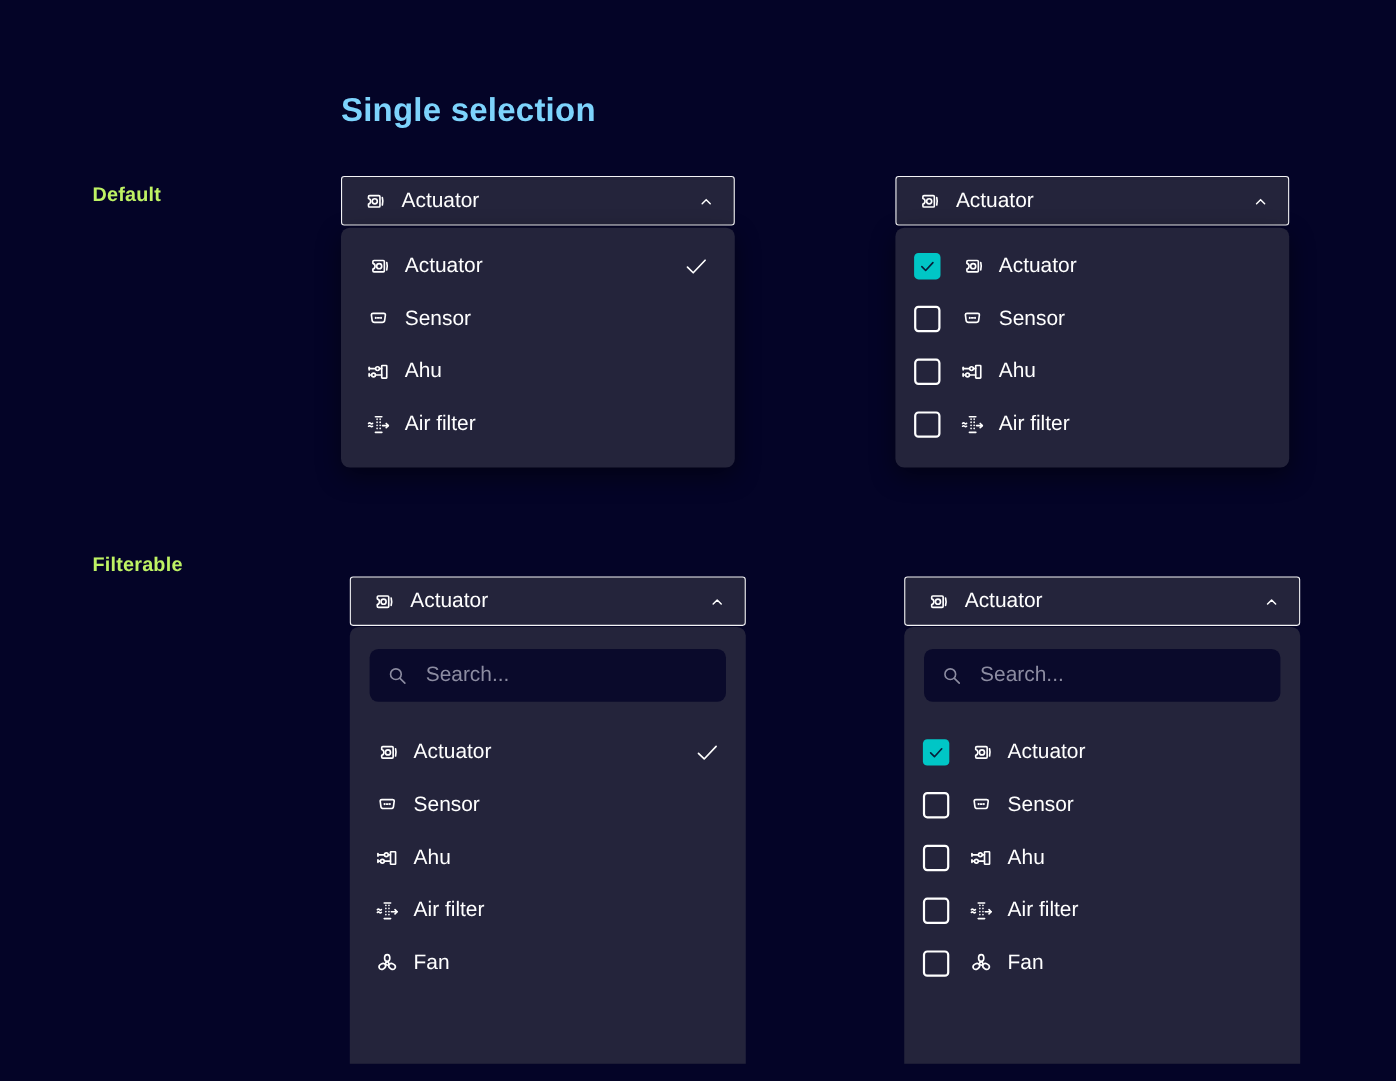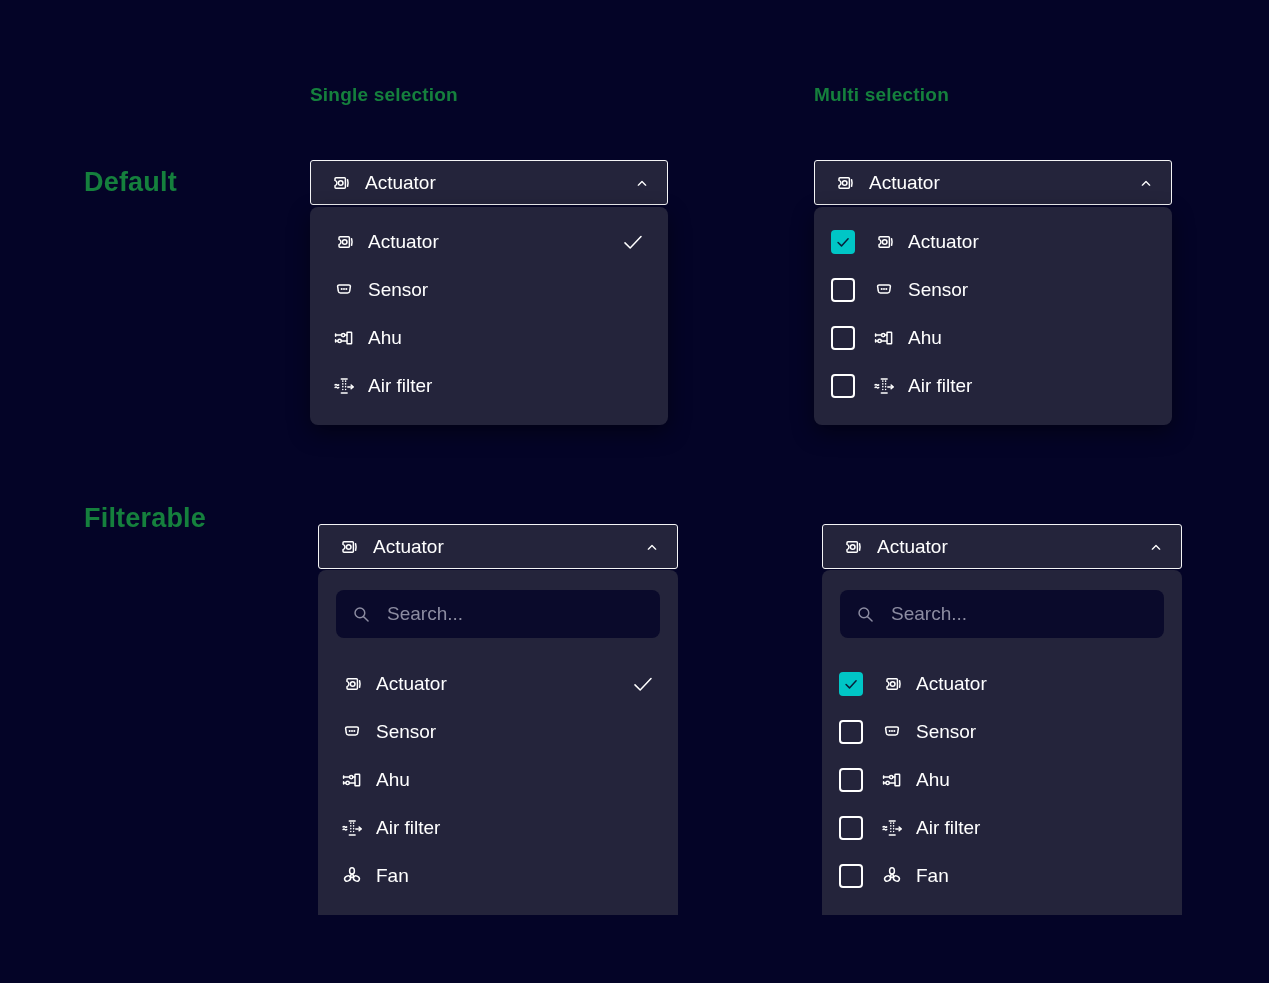--- a/index.html
+++ b/index.html
@@ -3,24 +3,24 @@
 <meta charset="utf-8">
 <style>
   html,body{margin:0;padding:0;background:#040427;}
   .page{
     position:relative;width:1269px;height:983px;overflow:hidden;
     background:#040427;
     font-family:"Liberation Sans","DejaVu Sans",sans-serif;
     -webkit-font-smoothing:antialiased;
   }
   .col-header{
-    position:absolute;top:84px;font-size:19px;font-weight:700;color:#15803d;letter-spacing:.2px;
+    position:absolute;top:84px;font-size:30px;font-weight:700;color:#7dd3fc;letter-spacing:.2px;
   }
   .row-label{
-    position:absolute;left:84px;font-size:27px;font-weight:700;color:#15803d;letter-spacing:.2px;
+    position:absolute;left:84px;font-size:18px;font-weight:700;color:#bef264;letter-spacing:.2px;
   }
   .dd{position:absolute;}
   
   .trigger{
     position:absolute;left:0;top:0;height:45px;box-sizing:border-box;
     background:#24243b;border:1.5px solid #f4f4f6;border-radius:3px;
     display:flex;align-items:center;padding:0 15px 0 17px;cursor:pointer;
   }
   .tval{color:#ffffff;font-size:19px;margin-left:13px;}
   .chev{margin-left:auto;color:#ffffff;}
@@ -61,21 +61,21 @@
   }
   .sinput::placeholder{color:#8c8ca1;opacity:1;}
   .list-after-search{padding-top:22px;}
   
   .dd-a{left:310px;top:160px;width:358px;}
   .dd-b{left:814px;top:160px;width:358px;}
   .dd-c{left:318px;top:524px;width:360px;}
   .dd-d{left:822px;top:524px;width:360px;}
   .dd .trigger{width:100%;}
   .dd-a .panel,.dd-b .panel{top:47px;width:358px;height:218px;}
-  .dd-c .panel,.dd-d .panel{top:46px;width:360px;height:345px;}
+  .dd-c .panel,.dd-d .panel{top:46px;width:360px;height:397px;}
   .hidden-defs{position:absolute;width:0;height:0;overflow:hidden;}
 </style>
 </head>
 <body>
 
 <svg class="hidden-defs" aria-hidden="true">
   <defs>
     <symbol id="i-actuator" viewBox="0 0 24 24">
       <g fill="none" stroke="currentColor" stroke-width="1.5" stroke-linecap="round" stroke-linejoin="round">
         <path d="M8 6.8 H16.4 Q17.4 6.8 17.4 7.8 V16.2 Q17.4 17.2 16.4 17.2 H8 Q7 17.2 7 16.2 V14.6 A2.7 2.7 0 0 0 7 9.4 V7.8 Q7 6.8 8 6.8 Z"></path>
@@ -140,21 +140,20 @@
     </symbol>
     <symbol id="i-cbcheck" viewBox="0 0 24 24">
       <path d="M5.4 12.6 L10 17.2 L18.8 7.6" fill="none" stroke="currentColor" stroke-width="2" stroke-linecap="round" stroke-linejoin="round"></path>
     </symbol>
   </defs>
 </svg>
 
 <div class="page">
 
   <div class="col-header" style="left:310px">Single selection</div>
-  <div class="col-header" style="left:814px">Multi selection</div>
   <div class="row-label" style="top:167px">Default</div>
   <div class="row-label" style="top:503px">Filterable</div>
 
   <div class="dd dd-a single">
     <div class="trigger">
       <svg class="icn i24">
           <use href="#i-actuator"></use>
         </svg>
       <span class="tval">Actuator</span>
       <svg class="icn i20 chev">

